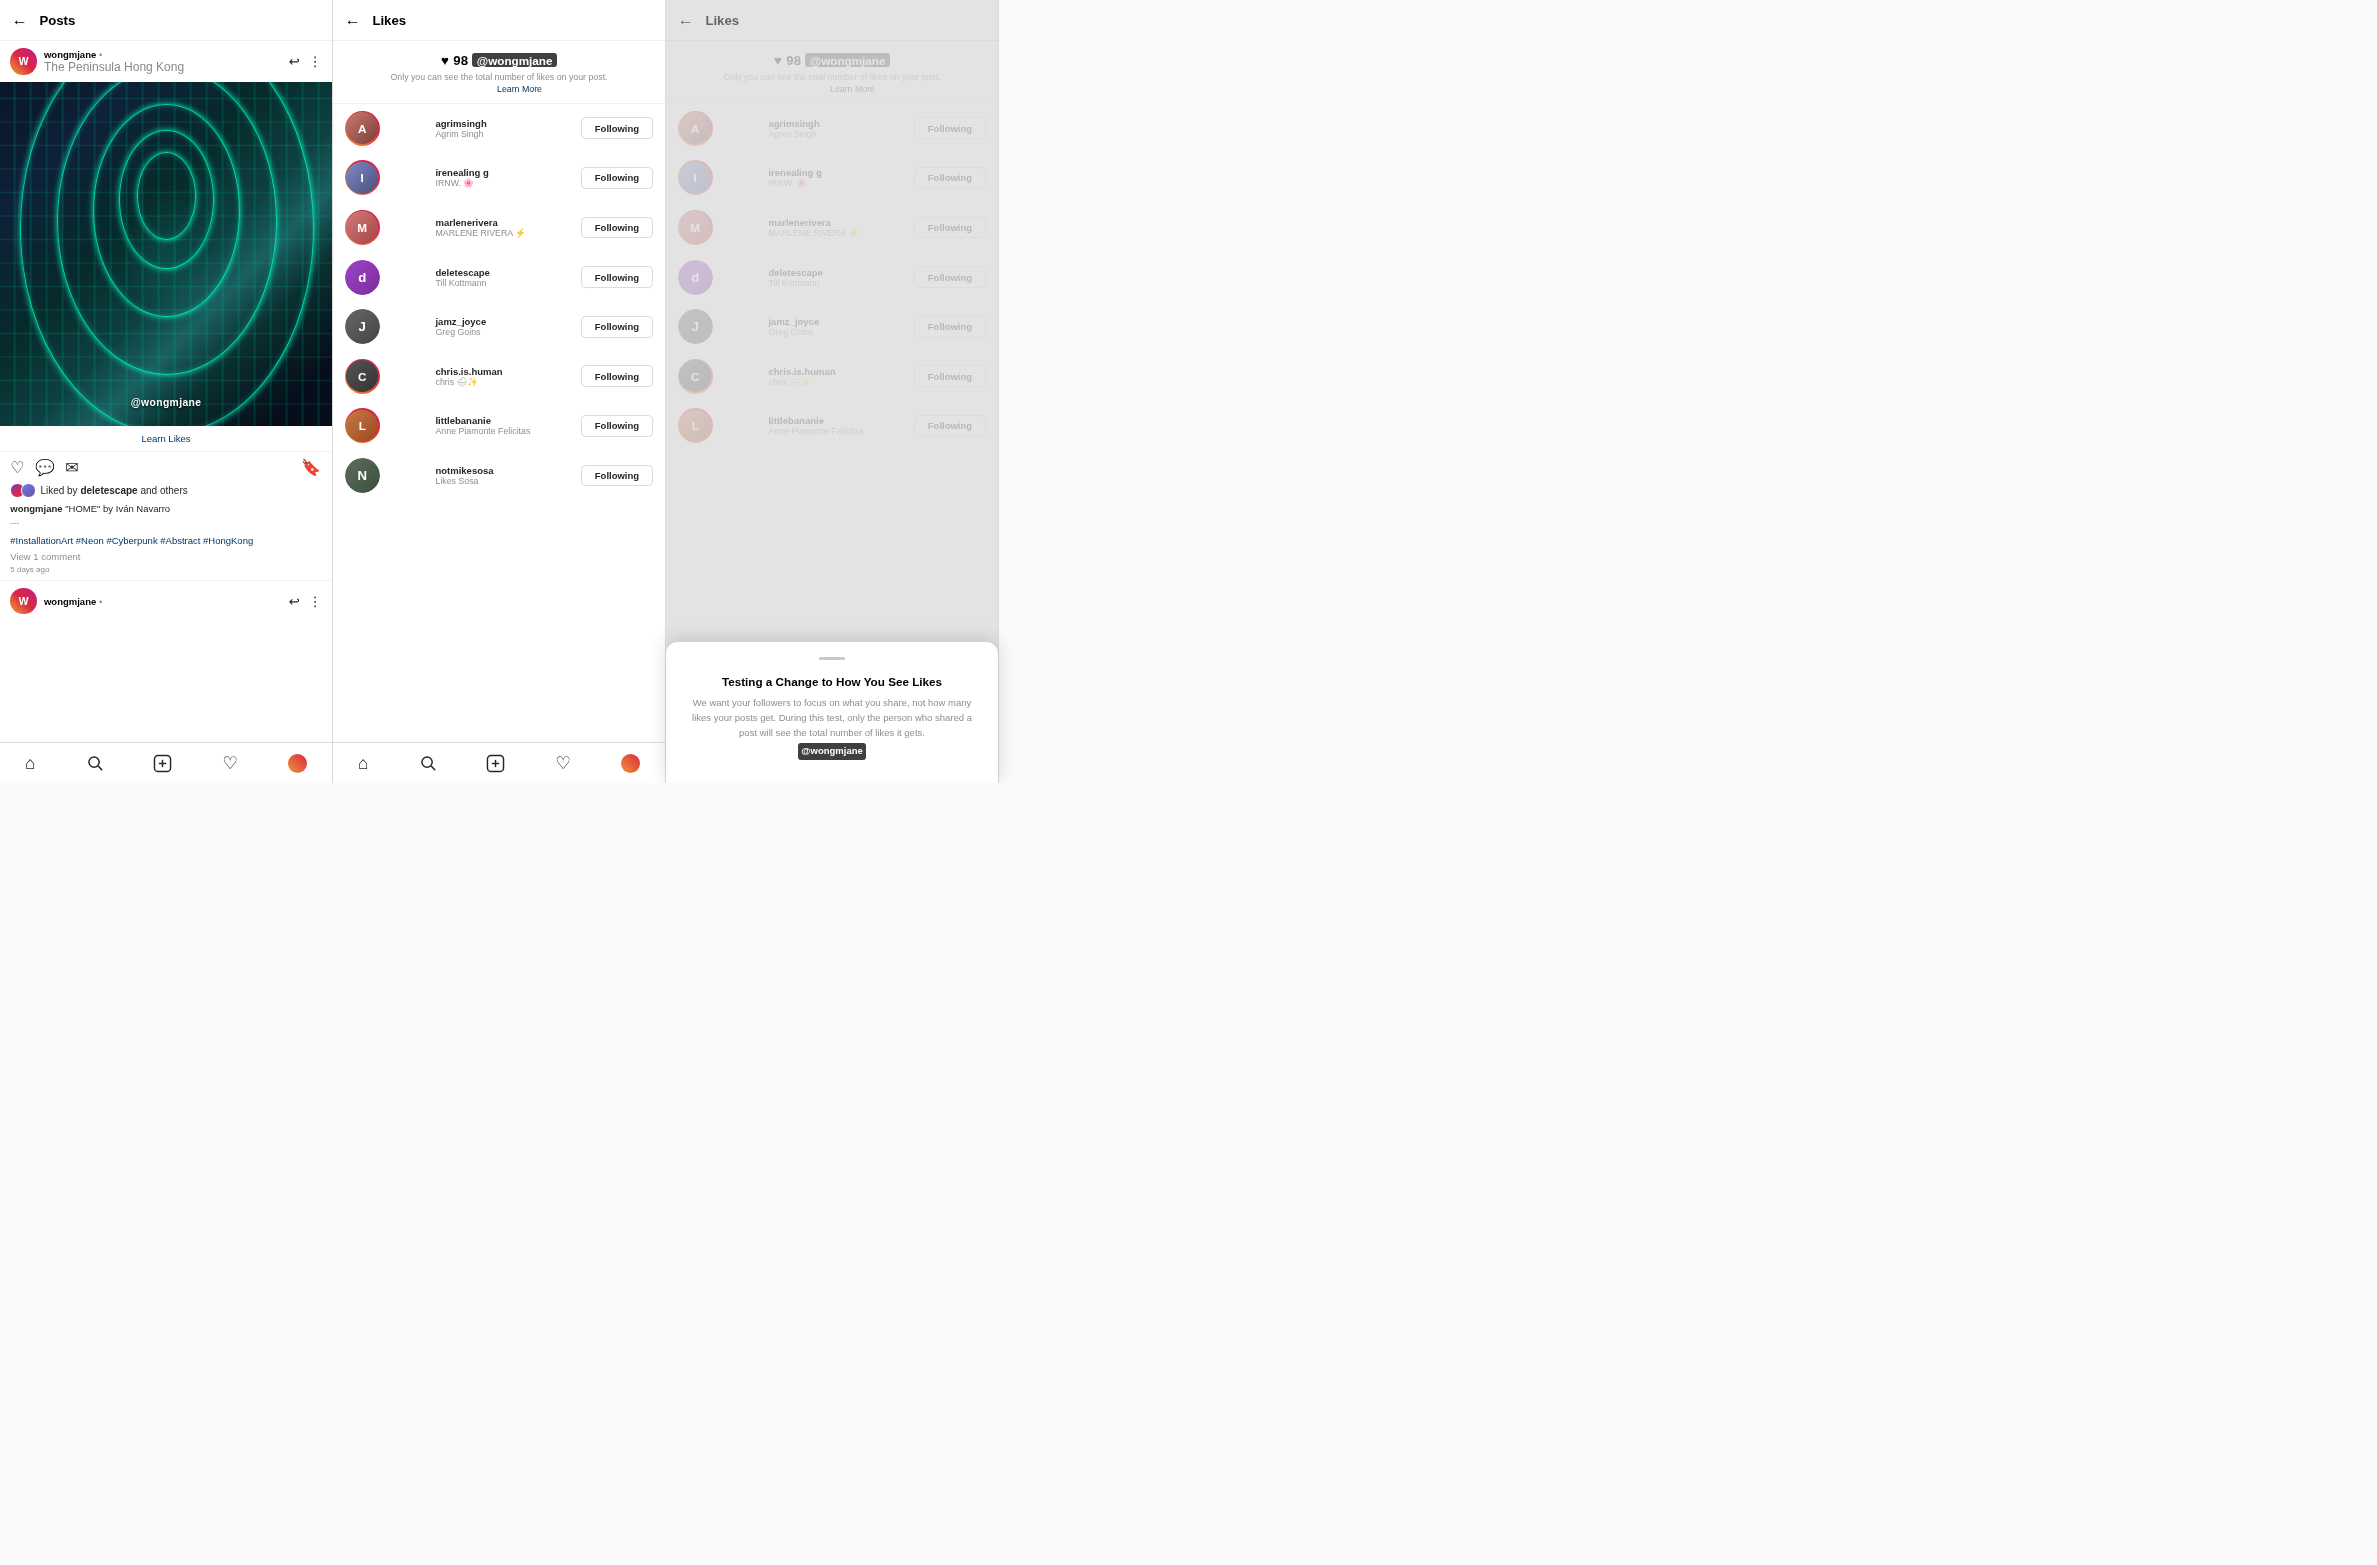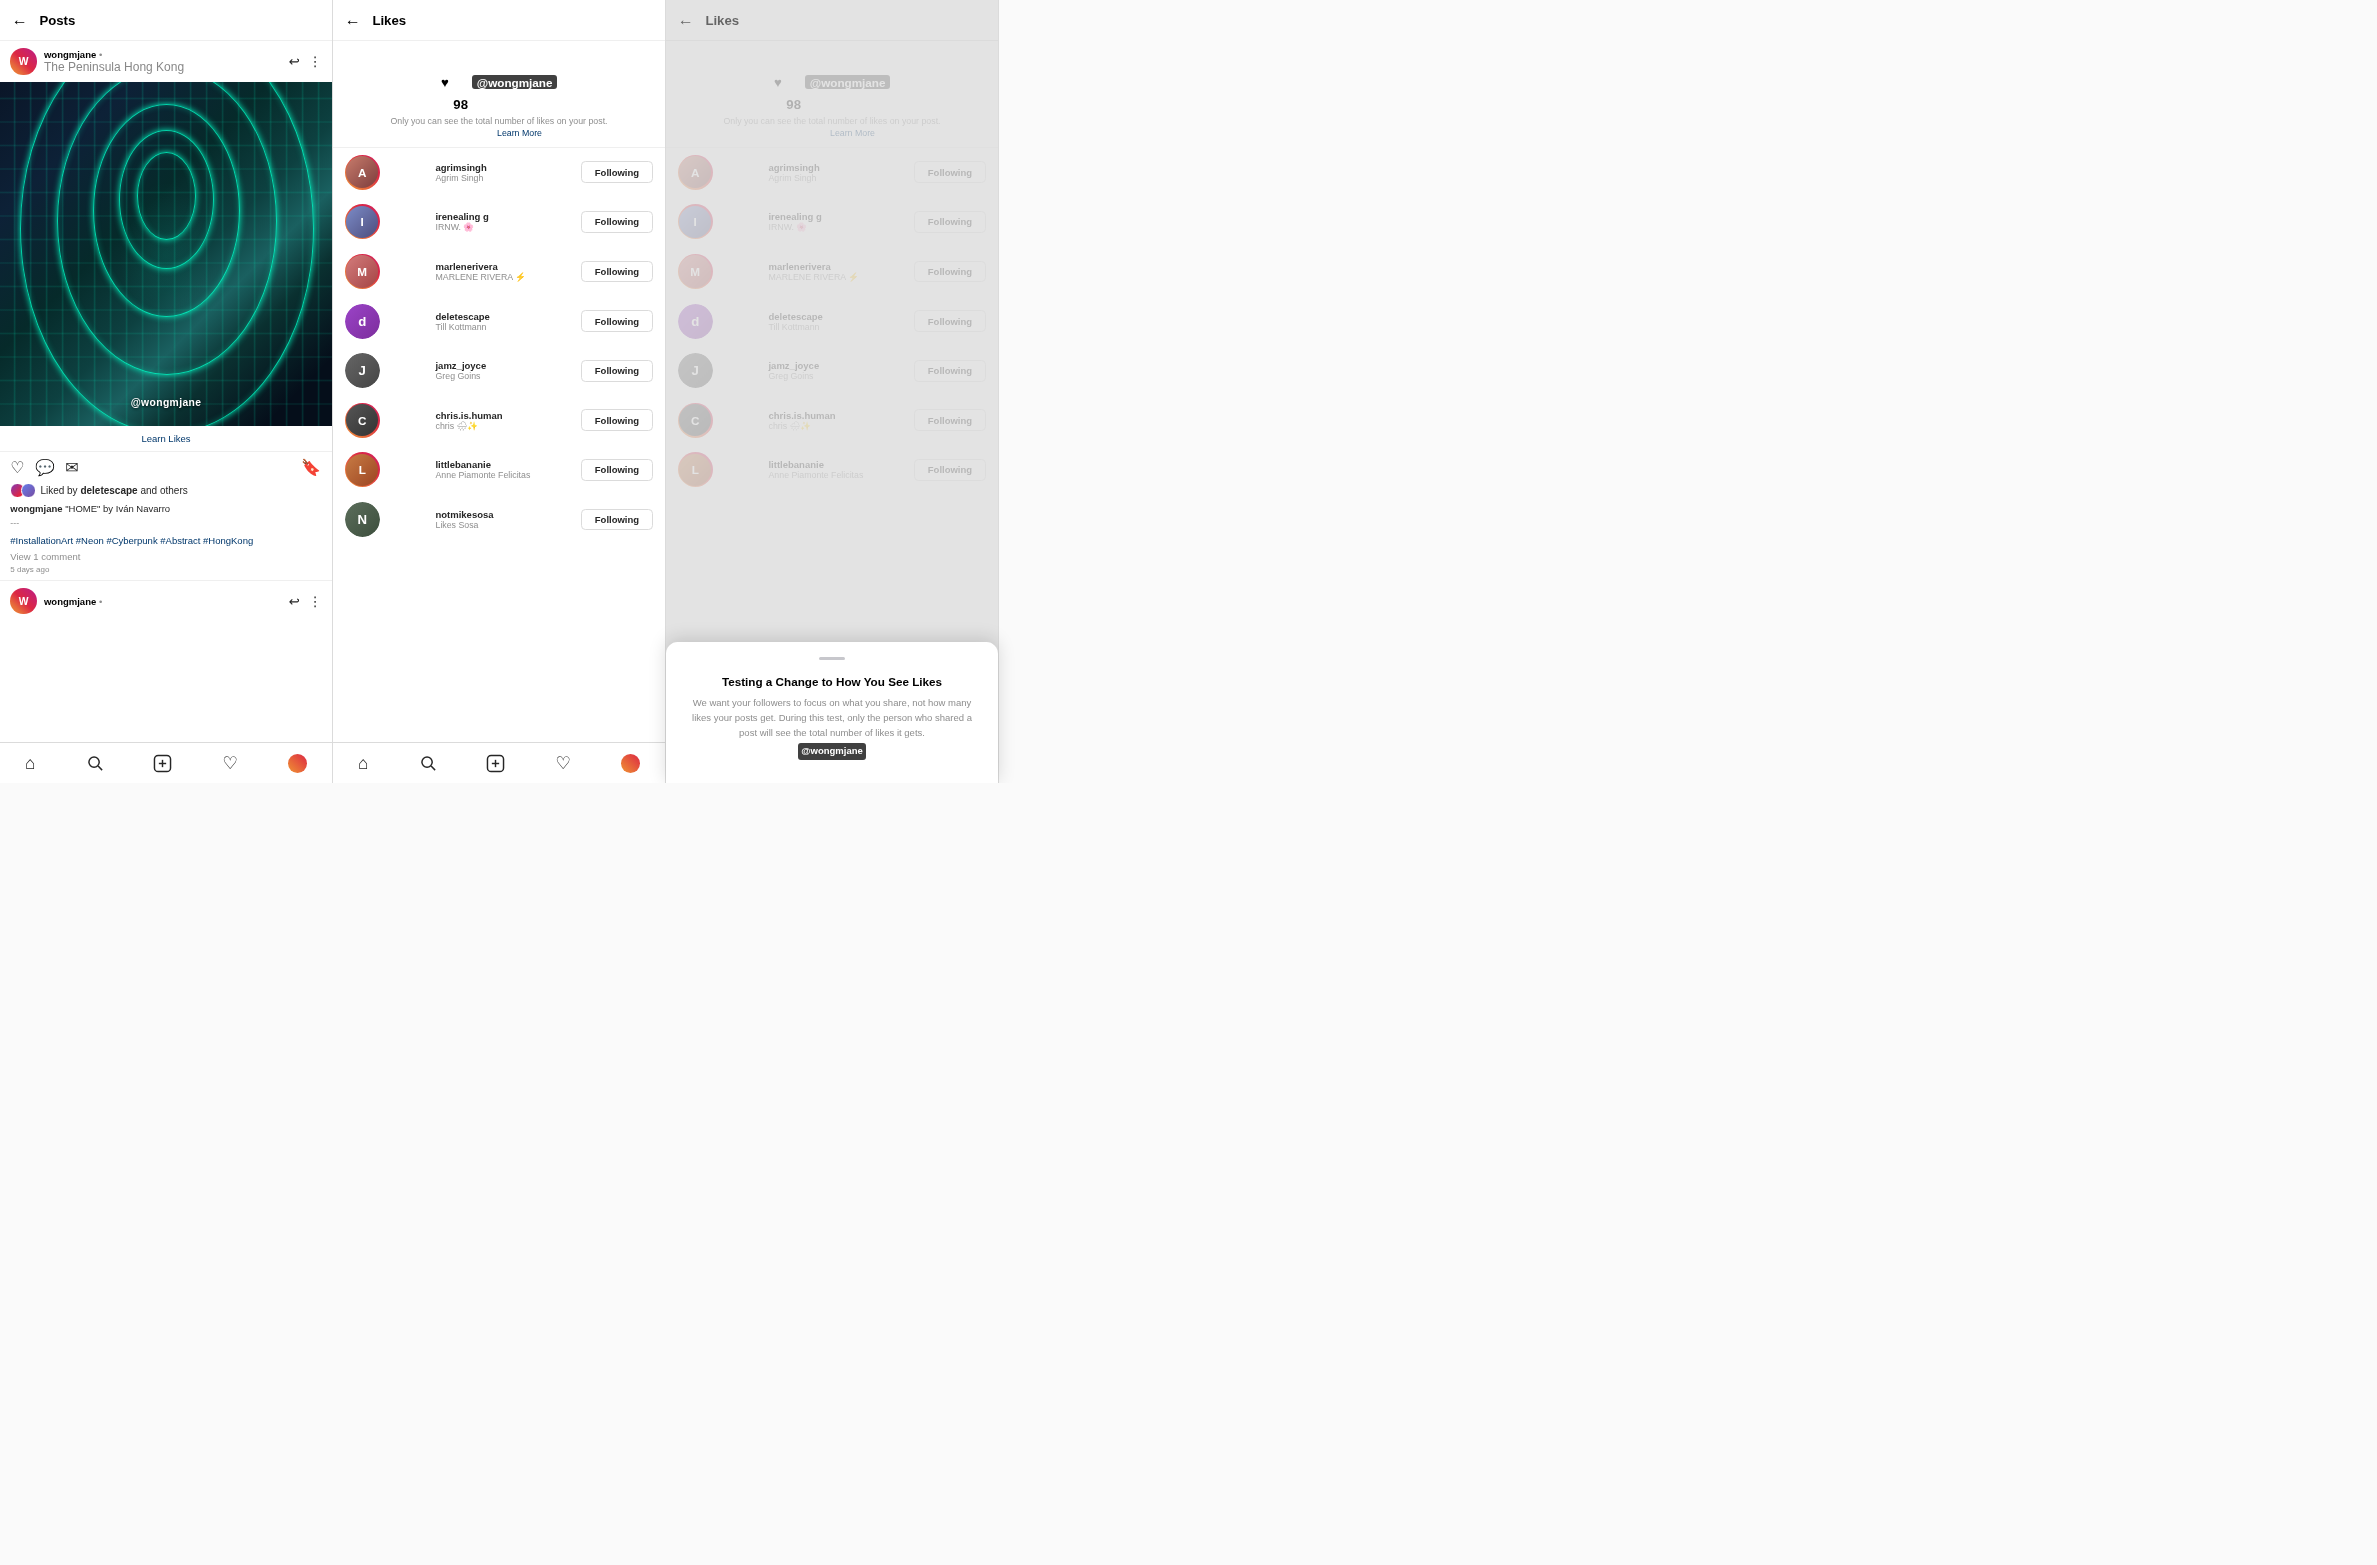--- a/index.html
+++ b/index.html
@@ -275,21 +275,20 @@
       gap: 4.4px;
       margin-bottom: 2.9px;
     }
     .likes-heart {
       color: #000;
       font-size: 13.2px;
     }
     .likes-num {
       font-size: 13.2px;
       font-weight: 600;
-      margin-top: 44px;
     }
     .likes-watermark-inline {
       font-size: 11.7px;
       font-weight: 700;
       color: #fff;
       background: rgba(0,0,0,0.75);
       padding: 0.7px 4.4px;
       border-radius: 2.9px;
     }
     .likes-notice {

